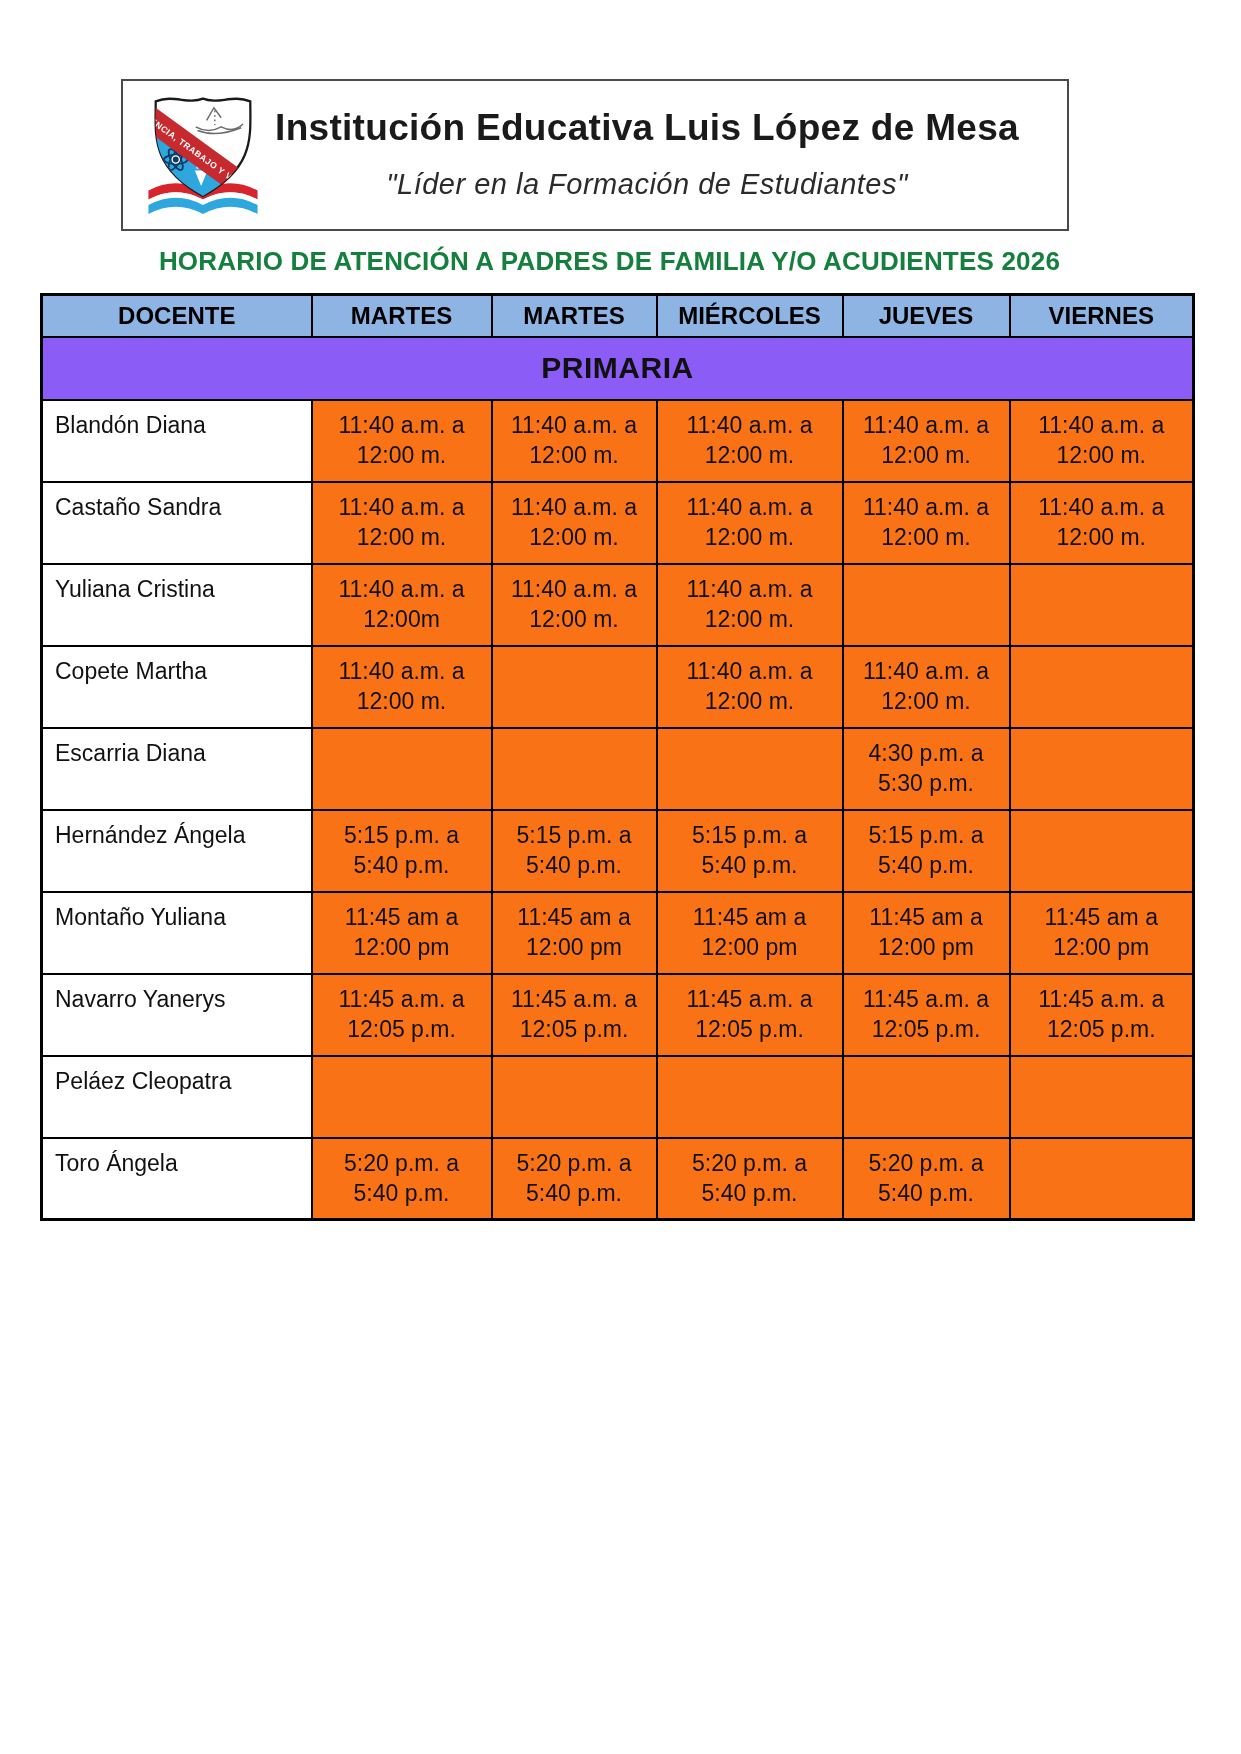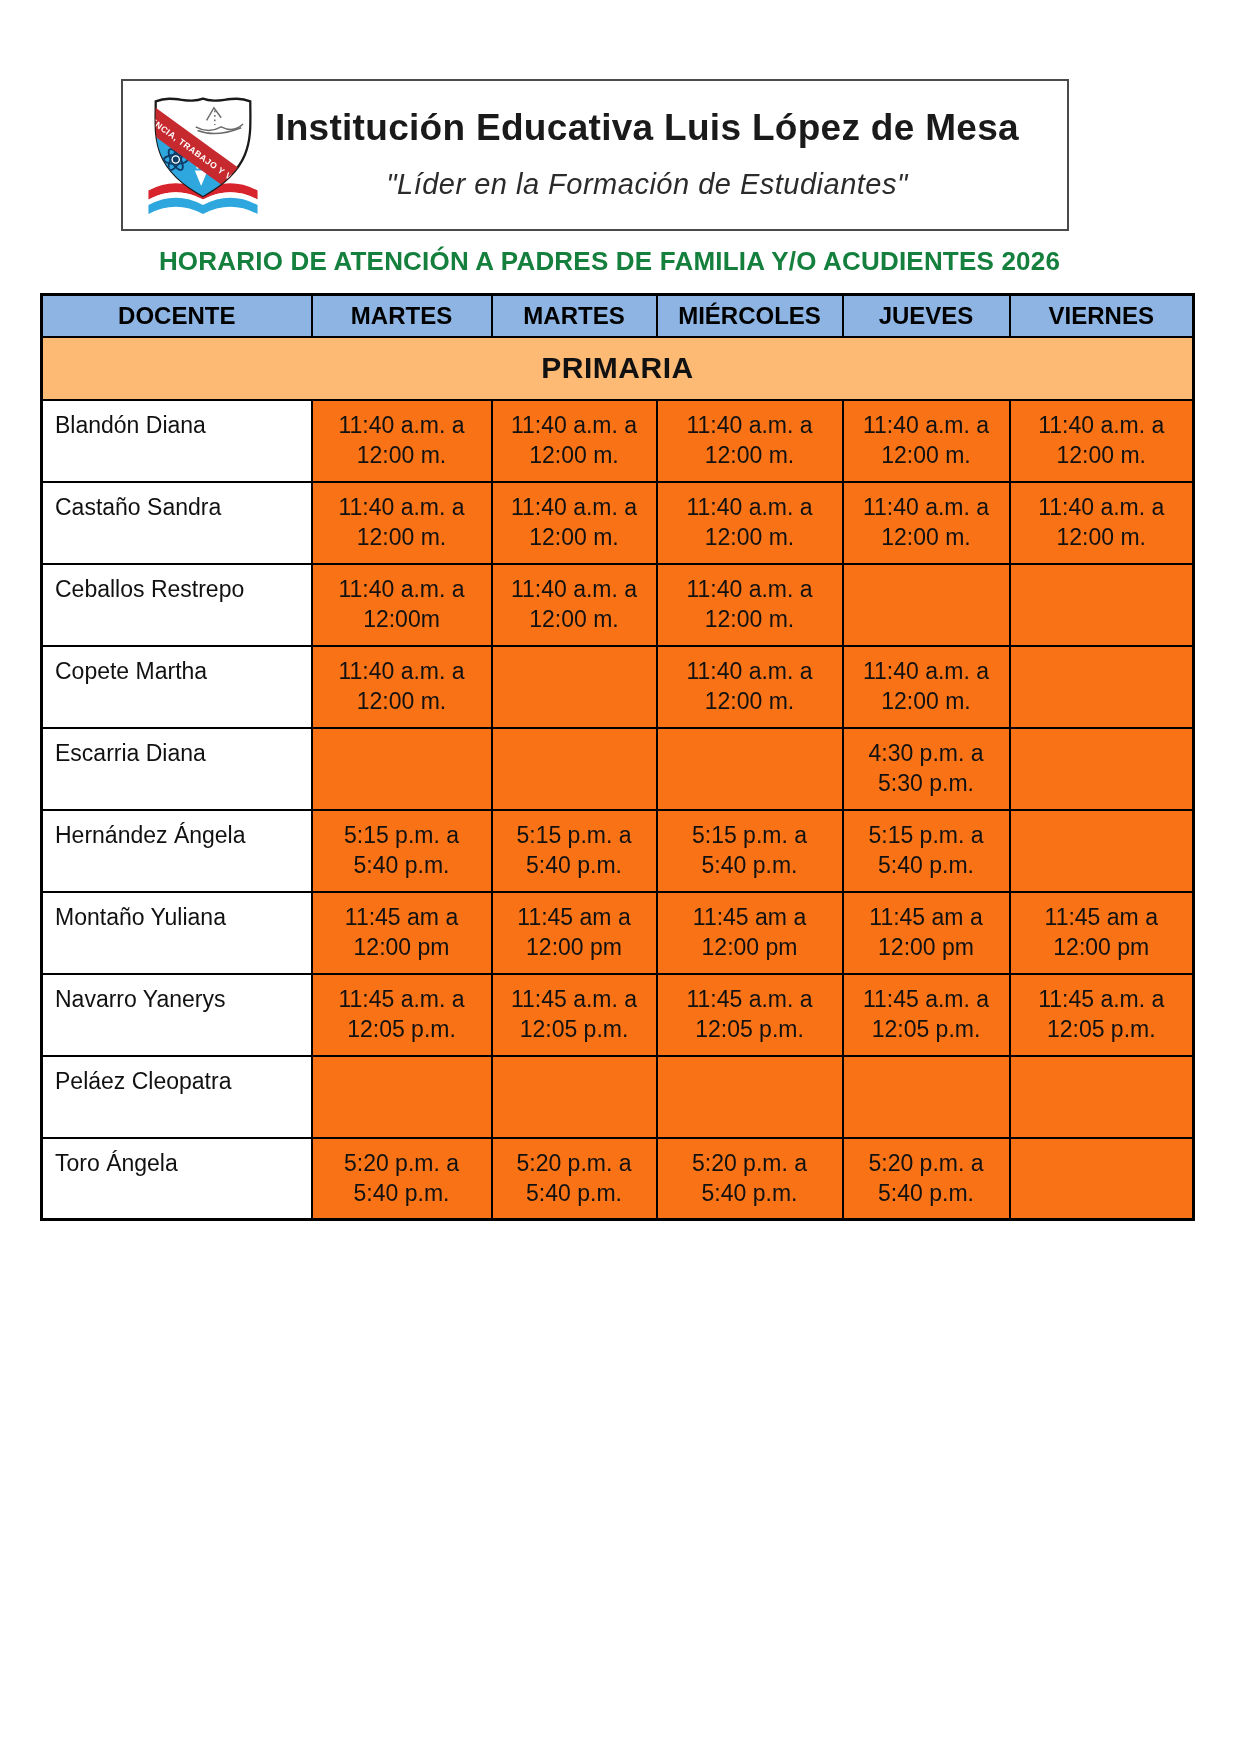--- a/index.html
+++ b/index.html
@@ -76,21 +76,21 @@
   tr.head-row th{
     background:#8DB4E2;
     font-size:24px;
     font-weight:700;
     text-align:center;
     vertical-align:middle;
     color:#000;
   }
   tr.section-row{ height:63px; }
   tr.section-row td{
-    background:#fdba74;
+    background:#8b5cf6;
     font-size:30px;
     font-weight:700;
     text-align:center;
     vertical-align:middle;
     letter-spacing:0.5px;
   }
   tr.data-row{ height:82px; }
   td.name-cell{
     text-align:left;
     vertical-align:top;
@@ -210,21 +210,21 @@
           <td class="time-cell">11:40 a.m. a
 12:00 m.</td>
           <td class="time-cell">11:40 a.m. a
 12:00 m.</td>
           <td class="time-cell">11:40 a.m. a
 12:00 m.</td>
           <td class="time-cell">11:40 a.m. a
 12:00 m.</td>
         </tr>
         <tr class="data-row">
-          <td class="name-cell">Ceballos Restrepo</td>
+          <td class="name-cell">Yuliana Cristina</td>
           <td class="time-cell">11:40 a.m. a
 12:00m</td>
           <td class="time-cell">11:40 a.m. a
 12:00 m.</td>
           <td class="time-cell">11:40 a.m. a
 12:00 m.</td>
           <td class="time-cell"></td>
           <td class="time-cell"></td>
         </tr>
         <tr class="data-row">

